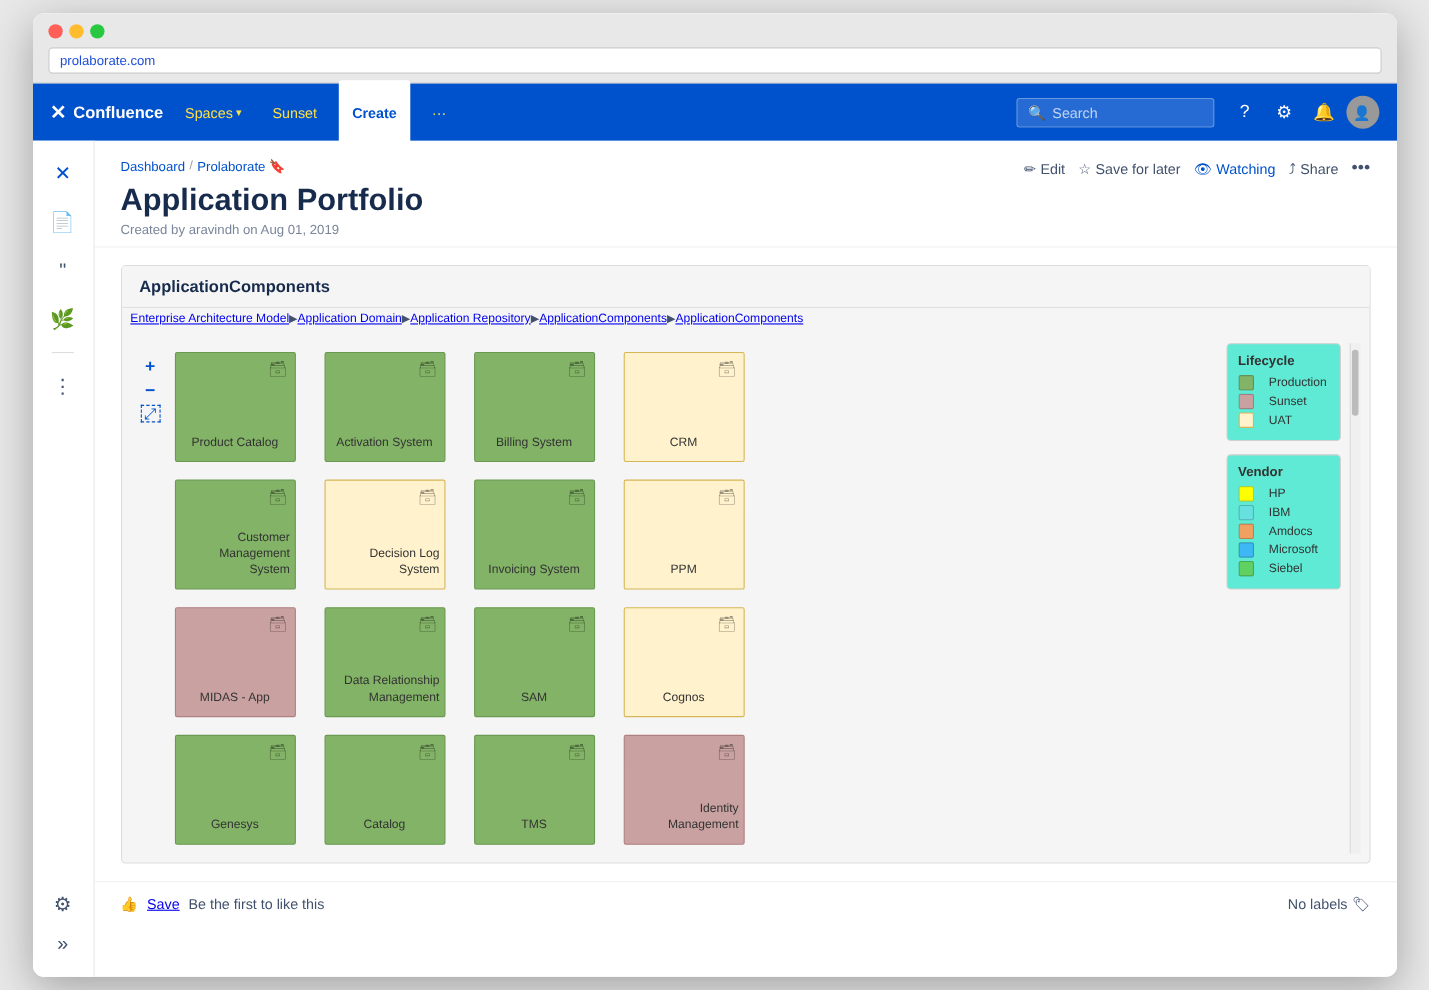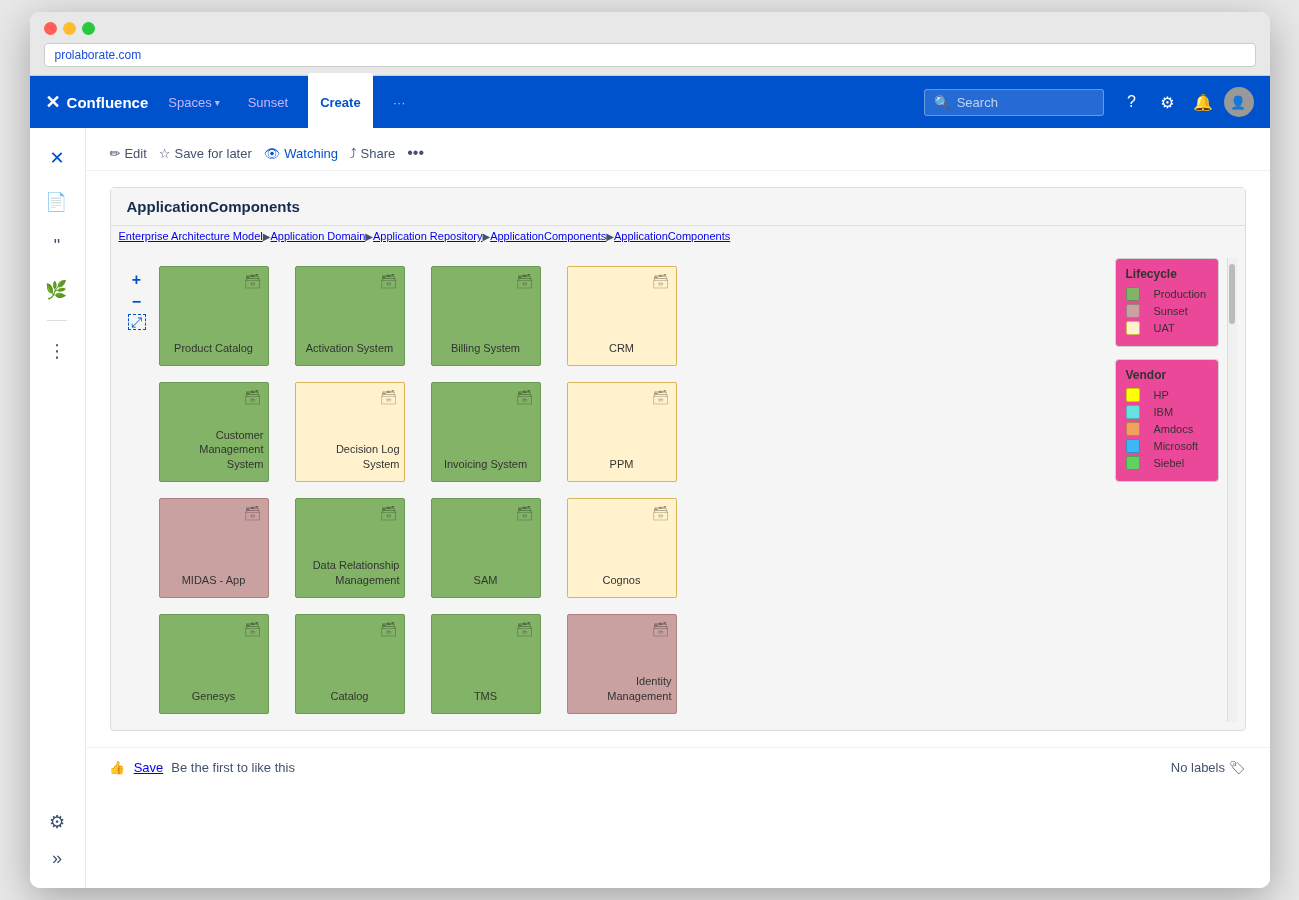--- a/index.html
+++ b/index.html
@@ -13,21 +13,21 @@
     .browser-btn { width: 13px; height: 13px; border-radius: 50%; border: none; cursor: pointer; }
     .btn-red { background: #ff5f57; }
     .btn-yellow { background: #febc2e; }
     .btn-green { background: #28c840; }
     .browser-url { background: #fff; border-radius: 4px; padding: 4px 10px; font-size: 12px; color: #1d4ed8; width: 100%; margin-bottom: 8px; border: 1px solid #ccc; }
 
     
     .confluence-nav { background: #0052cc; display: flex; align-items: center; padding: 0 16px; height: 52px; gap: 12px; }
     .conf-logo { display: flex; align-items: center; gap: 6px; color: #fff; font-size: 15px; font-weight: 600; }
     .conf-logo-icon { color: #fff; font-size: 18px; }
-    .nav-item { color: #c4b5fd; font-size: 13px; cursor: pointer; padding: 4px 8px; border-radius: 3px; display: flex; align-items: center; gap: 3px; }
+    .nav-item { color: #fde047; font-size: 13px; cursor: pointer; padding: 4px 8px; border-radius: 3px; display: flex; align-items: center; gap: 3px; }
     .nav-create { background: #fff; color: #0052cc; font-weight: 600; font-size: 13px; padding: 22px 12px; border-radius: 3px; cursor: pointer; }
     .nav-spacer { flex: 1; }
     .nav-search { background: rgba(255,255,255,0.15); border: 1px solid rgba(255,255,255,0.3); border-radius: 3px; padding: 5px 10px; color: #fff; font-size: 13px; width: 180px; display: flex; align-items: center; gap: 6px; }
     .nav-search input { background: transparent; border: none; outline: none; color: #fff; font-size: 13px; width: 120px; }
     .nav-search input::placeholder { color: rgba(255,255,255,0.7); }
     .nav-icons { display: flex; gap: 4px; align-items: center; }
     .nav-icon-btn { color: #fff; width: 32px; height: 32px; border-radius: 50%; display: flex; align-items: center; justify-content: center; cursor: pointer; font-size: 16px; }
     .nav-avatar { width: 30px; height: 30px; border-radius: 50%; background: #999; display: flex; align-items: center; justify-content: center; color: #fff; font-size: 13px; cursor: pointer; }
 
     
@@ -81,21 +81,21 @@
     .app-card { width: 110px; height: 100px; border-radius: 2px; display: flex; flex-direction: column; align-items: center; justify-content: flex-end; padding-bottom: 10px; position: relative; cursor: pointer; border: 1px solid rgba(0,0,0,0.1); }
     .app-card-icon { position: absolute; top: 6px; right: 6px; font-size: 14px; color: rgba(0,0,0,0.4); }
     .app-card-label { font-size: 11px; text-align: right; color: #333; font-weight: 500; line-height: 1.3; padding: 0 4px; }
 
     .card-green { background: #82b366; border-color: #6a9a52; }
     .card-yellow { background: #fff2cc; border-color: #d6b656; }
     .card-pink { background: #c9a1a1; border-color: #b08080; }
 
     
     .legend-area { width: 120px; padding: 0 8px; display: flex; flex-direction: column; gap: 12px; }
-    .legend-panel { background: #ec4899; border: 1px solid #d0d0d0; border-radius: 4px; padding: 8px 10px; }
+    .legend-panel { background: #5eead4; border: 1px solid #d0d0d0; border-radius: 4px; padding: 8px 10px; }
     .legend-title { font-size: 12px; font-weight: 700; color: #333; margin-bottom: 6px; }
     .legend-item { display: flex; align-items: center; gap: 14px; margin-bottom: 3px; font-size: 11px; color: #333; }
     .legend-color { width: 14px; height: 14px; border-radius: 2px; border: 1px solid rgba(0,0,0,0.2); flex-shrink: 0; }
 
     
     .diagram-scroll { width: 10px; background: #f0f0f0; border-left: 1px solid #ddd; display: flex; flex-direction: column; align-items: center; padding: 2px; }
     .scroll-thumb { width: 6px; height: 60px; background: #bbb; border-radius: 3px; margin-top: 4px; }
 
     
     .page-footer { padding: 12px 24px; border-top: 1px solid #f0f0f0; display: flex; align-items: center; justify-content: space-between; font-size: 13px; color: #42526e; }
@@ -157,20 +157,30 @@
       <div class="sidebar-bottom">
         <div class="sidebar-icon">⚙</div>
         <div class="sidebar-icon">»</div>
       </div>
     </div>
 
     <div class="content-area">
 
       <div class="page-header">
         <div class="page-title-row">
+          <div>
+            <div class="breadcrumb">
+              <a href="#">Dashboard</a>
+              <span class="breadcrumb-sep">/</span>
+              <a href="#">Prolaborate</a>
+              <span>🔖</span>
+            </div>
+            <div class="page-title">Application Portfolio</div>
+            <div class="page-meta">Created by aravindh on Aug 01, 2019</div>
+          </div>
           <div class="page-actions">
             <a class="page-action">
               <span>✏</span>
               <span>Edit</span>
             </a>
             <a class="page-action">
               <span>☆</span>
               <span>Save for later</span>
             </a>
             <a class="page-action watching">

